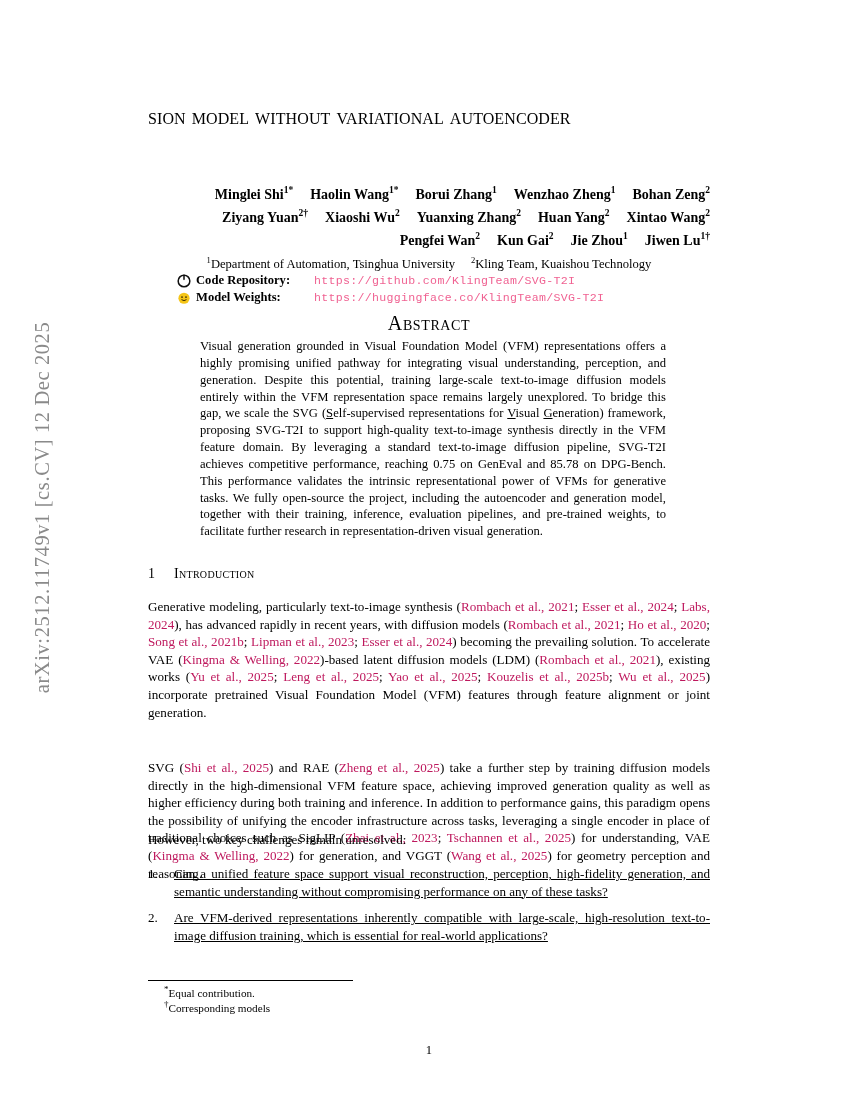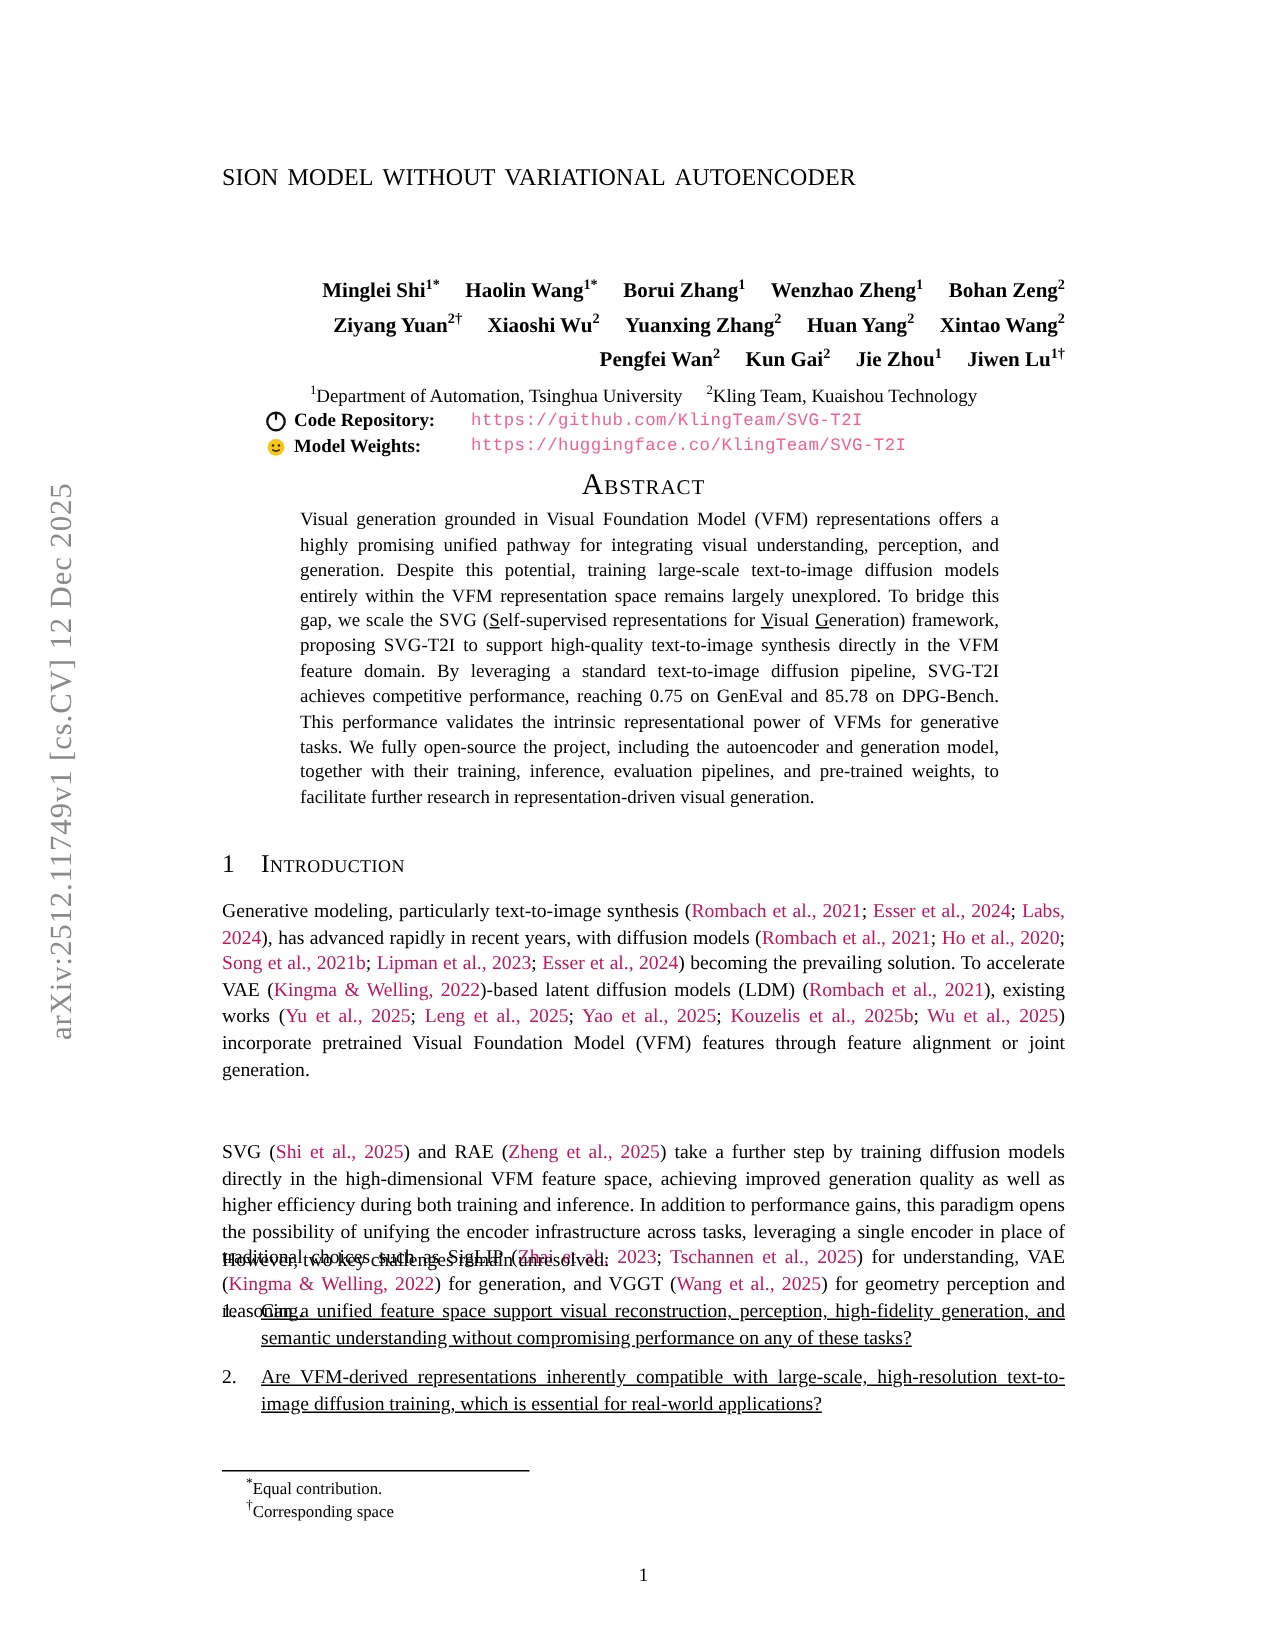--- a/index.html
+++ b/index.html
@@ -167,21 +167,21 @@
   #abstract-body u { text-decoration: underline; }
 
   
   #sec1 {
     position: absolute;
     top: 566px;
     left: 0;
     width: 562px;
   }
   .sec-head {
-    font-size: 17px;
+    font-size: 14px;
     letter-spacing: 0.3px;
   }
   .sec-num { display: inline-block; width: 26px; }
   .sec-title { font-variant: small-caps; }
 
   .para {
     position: absolute;
     left: 0;
     width: 562px;
     font-size: 13.1px;
@@ -321,18 +321,18 @@
     </div>
     <div class="li-row">
       <span class="li-num">2.</span>
       <span class="li-body">Are VFM-derived representations inherently compatible with large-scale, high-resolution text-to-image diffusion training, which is essential for real-world applications?</span>
     </div>
   </div>
 
   <div id="footnotes">
     <div class="fn-rule"></div>
     <div class="fn-row"><sup>*</sup><span>Equal contribution.</span></div>
-    <div class="fn-row"><sup>†</sup><span>Corresponding space</span></div>
+    <div class="fn-row"><sup>†</sup><span>Corresponding models</span></div>
   </div>
 
   <div id="page-number">1</div>
 
 </div>
 
 </body></html>

